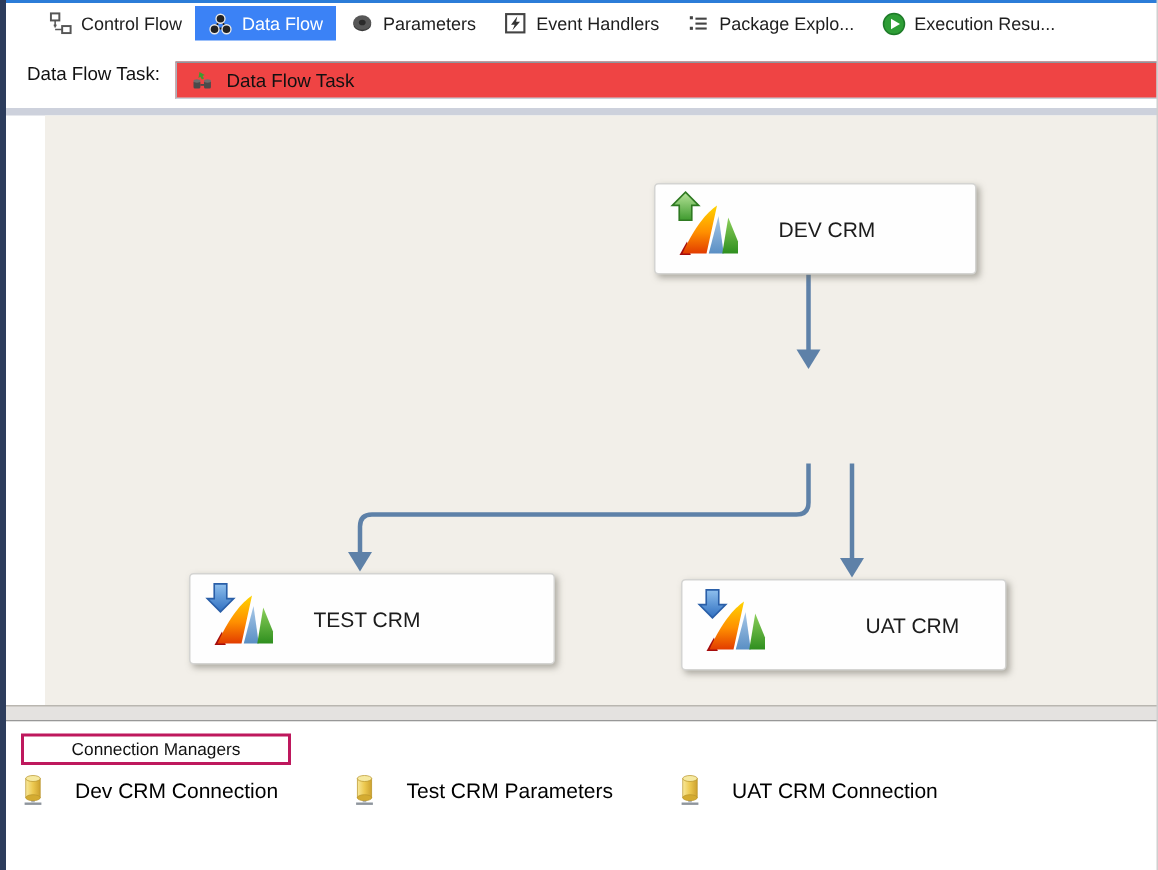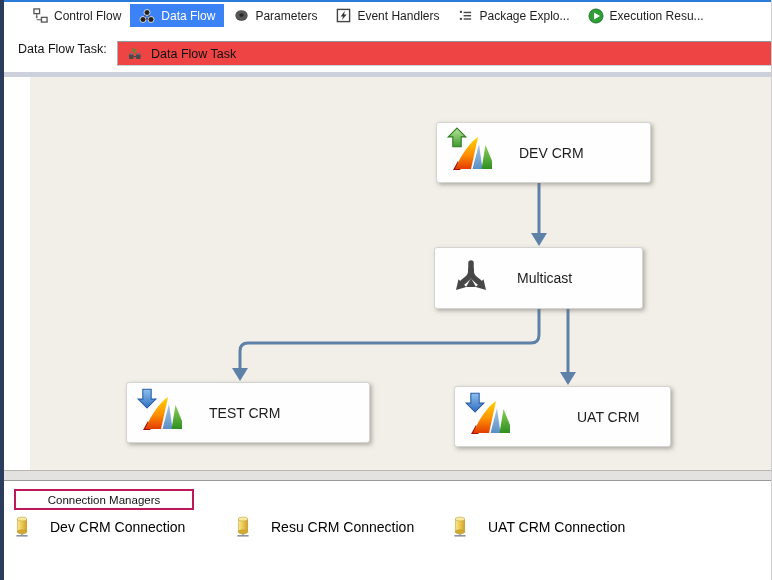--- a/index.html
+++ b/index.html
@@ -203,35 +203,20 @@
           <polygon points="21.5,36 28,11 31.5,36" fill="url(#g-blue)"></polygon>
           <path d="M30.5,36 L34.5,12 L41,28 L41,36 Z" fill="url(#g-green)"></path>
         </svg>
         <svg class="badge" width="22" height="22" viewBox="0 0 20 20">
           <polygon points="10,1 18,9 13.8,9 13.8,18 6.2,18 6.2,9 2,9" fill="url(#g-garr)" stroke="#2f7a22" stroke-width="1"></polygon>
         </svg>
       </span>
       <span class="node-label">DEV CRM</span>
     </div>
 
-    <div class="node" style="left:404px; top:170px; width:209px; height:62px;">
-      <span class="node-icon">
-        <svg class="main" width="44" height="44" viewBox="0 0 44 44">
-          <g stroke="#474747" stroke-width="5.5" fill="none" stroke-linecap="round">
-            <path d="M22,5 L22,12"></path>
-            <path d="M22,12 C22,19 17.5,21 13.4,24.6"></path>
-            <path d="M22,12 C22,19 26.5,21 30.6,24.6"></path>
-          </g>
-          <polygon points="7,32 17.3,29 9.5,21.2" fill="#474747"></polygon>
-          <polygon points="37,32 26.7,29 34.5,21.2" fill="#474747"></polygon>
-          <polygon points="22,20 17,29 27,29" fill="#474747"></polygon>
-        </svg>
-      </span>
-      <span class="node-label">Multicast</span>
-    </div>
 
     <div class="node" style="left:96px; top:305px; width:244px; height:61px;text-align:right;">
       <span class="node-icon">
         <svg class="main" width="44" height="40" viewBox="0 0 44 40">
           <polygon points="2,37 7,28 9.5,37" fill="#a50d0d"></polygon>
           <path d="M4,36 C12,18 20,9 27,4 L20,36 Z" fill="url(#g-orange)"></path>
           <polygon points="21.5,36 28,11 31.5,36" fill="url(#g-blue)"></polygon>
           <path d="M30.5,36 L34.5,12 L41,28 L41,36 Z" fill="url(#g-green)"></path>
         </svg>
         <svg class="badge" width="22" height="22" viewBox="0 0 20 20">
@@ -280,21 +265,21 @@
     <div class="cm-item" style="left:231px;">
       <span class="ticon">
         <svg width="20" height="28" viewBox="0 0 20 28">
           <rect x="3" y="24" width="14" height="2" fill="#8e959d"></rect>
           <rect x="8.5" y="19" width="3" height="5" fill="#b0b6bd"></rect>
           <rect x="4" y="4" width="12" height="16" fill="url(#g-gold)" stroke="#b9952b" stroke-width="0.6"></rect>
           <ellipse cx="10" cy="20" rx="6" ry="2.5" fill="#d4ab31" stroke="#b9952b" stroke-width="0.6"></ellipse>
           <ellipse cx="10" cy="4" rx="6" ry="2.5" fill="#f6e9a0" stroke="#b9952b" stroke-width="0.6"></ellipse>
         </svg>
       </span>
-      <span class="label">Resu CRM Connection</span>
+      <span class="label">Test CRM Parameters</span>
     </div>
 
     <div class="cm-item" style="left:448px;">
       <span class="ticon">
         <svg width="20" height="28" viewBox="0 0 20 28">
           <rect x="3" y="24" width="14" height="2" fill="#8e959d"></rect>
           <rect x="8.5" y="19" width="3" height="5" fill="#b0b6bd"></rect>
           <rect x="4" y="4" width="12" height="16" fill="url(#g-gold)" stroke="#b9952b" stroke-width="0.6"></rect>
           <ellipse cx="10" cy="20" rx="6" ry="2.5" fill="#d4ab31" stroke="#b9952b" stroke-width="0.6"></ellipse>
           <ellipse cx="10" cy="4" rx="6" ry="2.5" fill="#f6e9a0" stroke="#b9952b" stroke-width="0.6"></ellipse>

